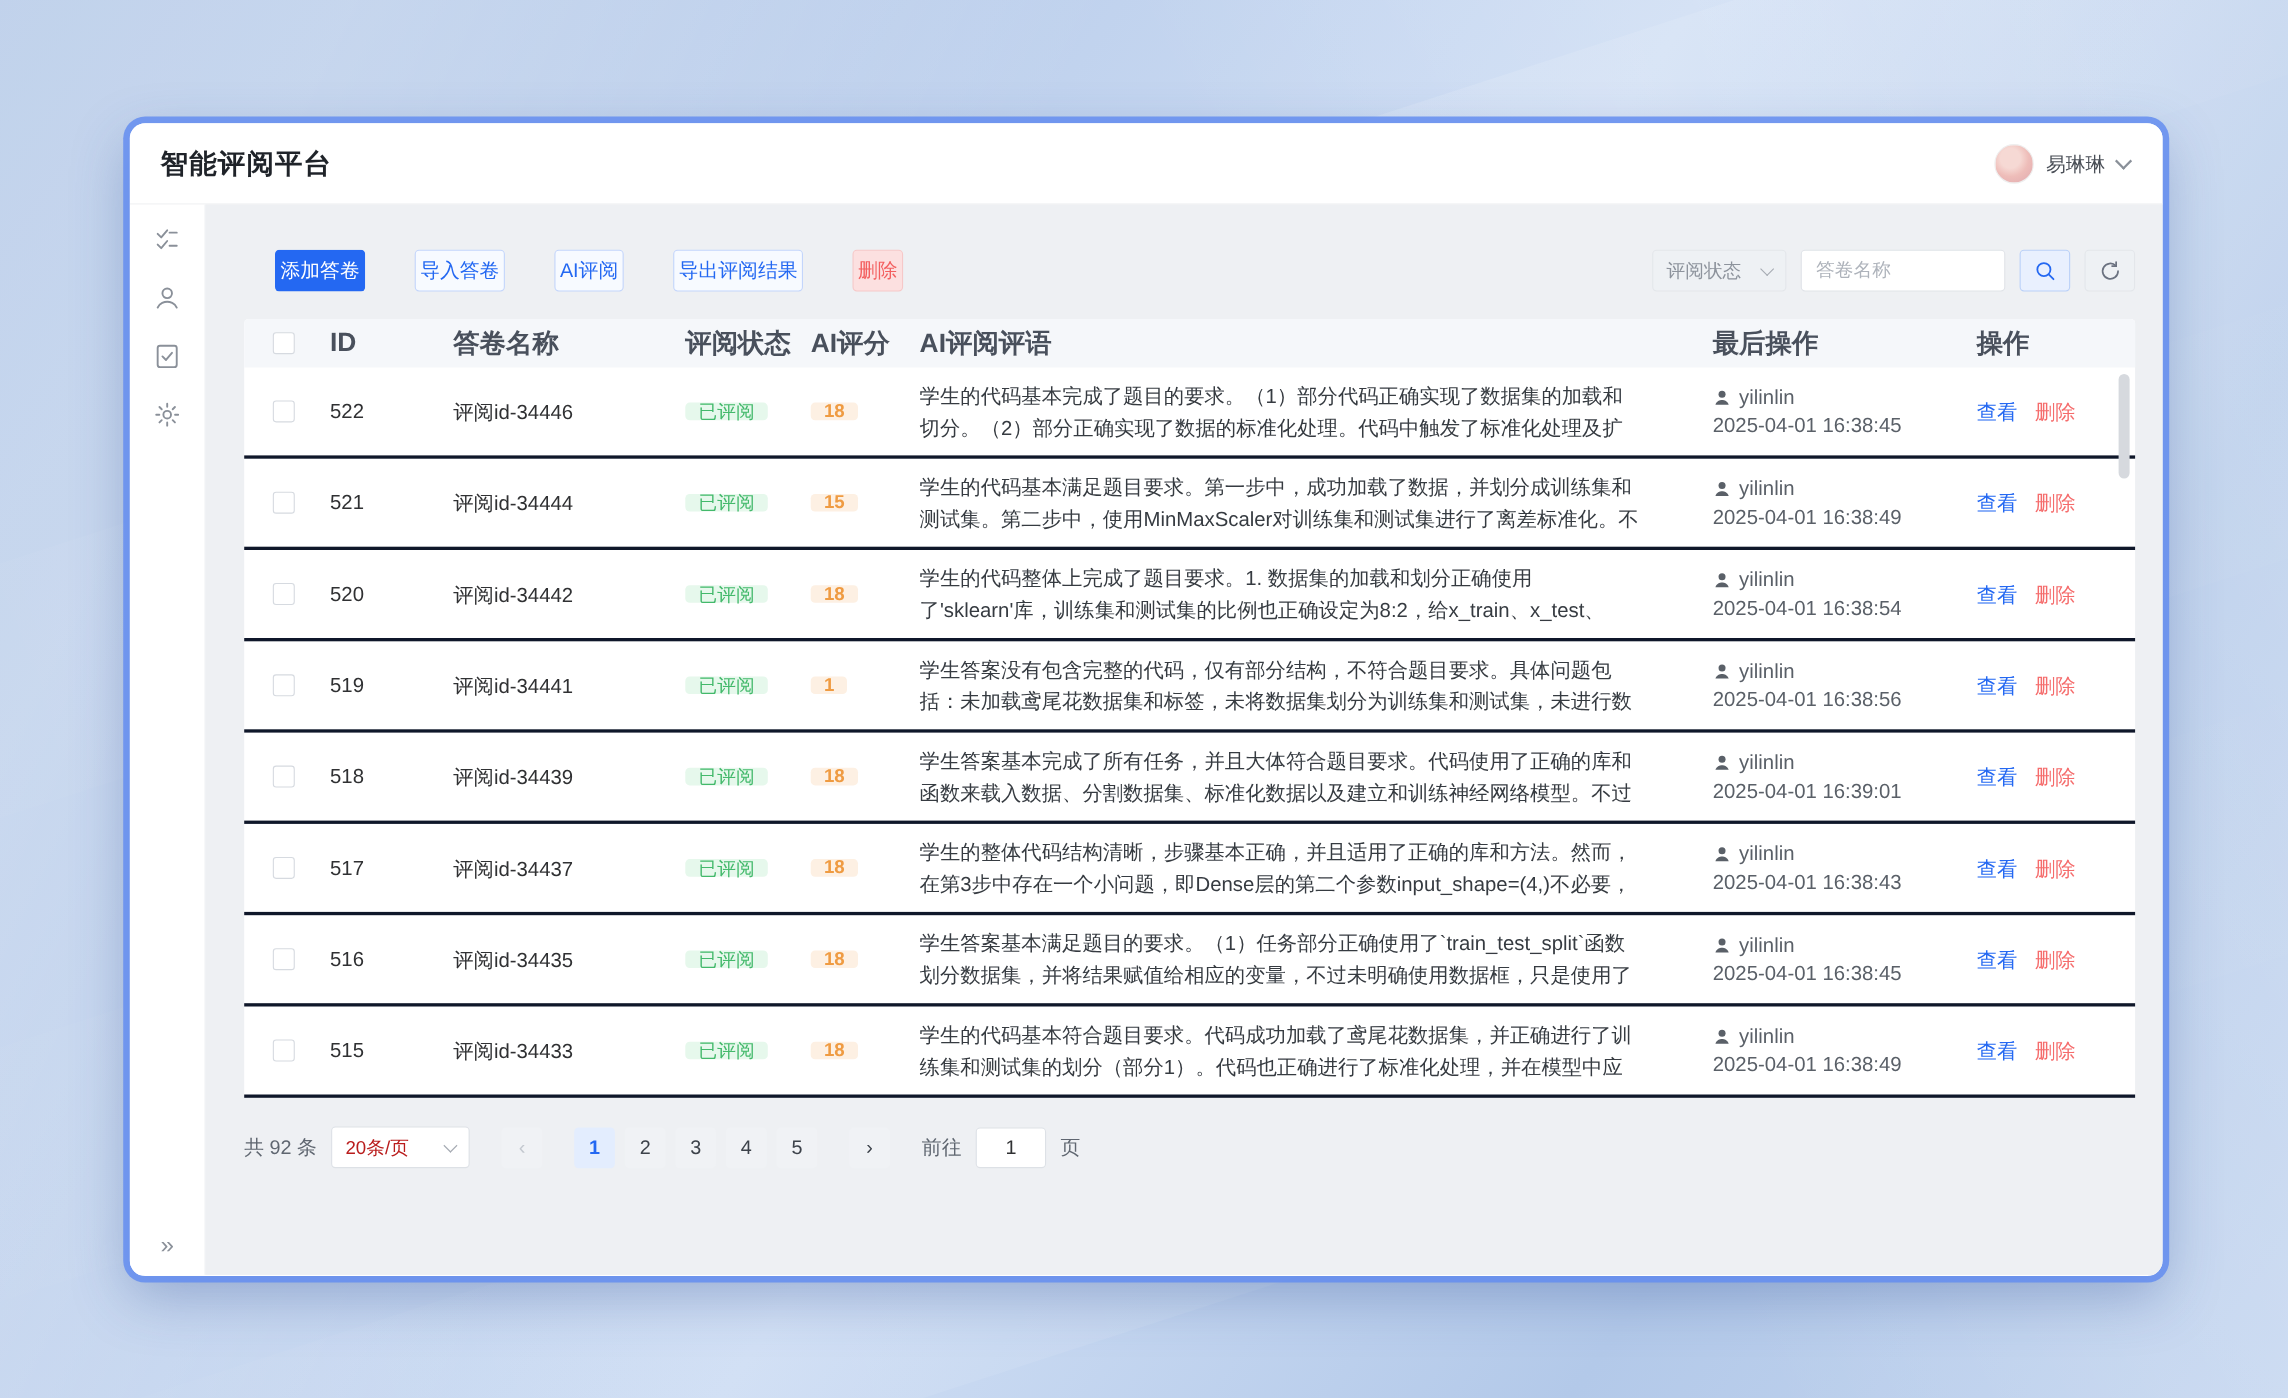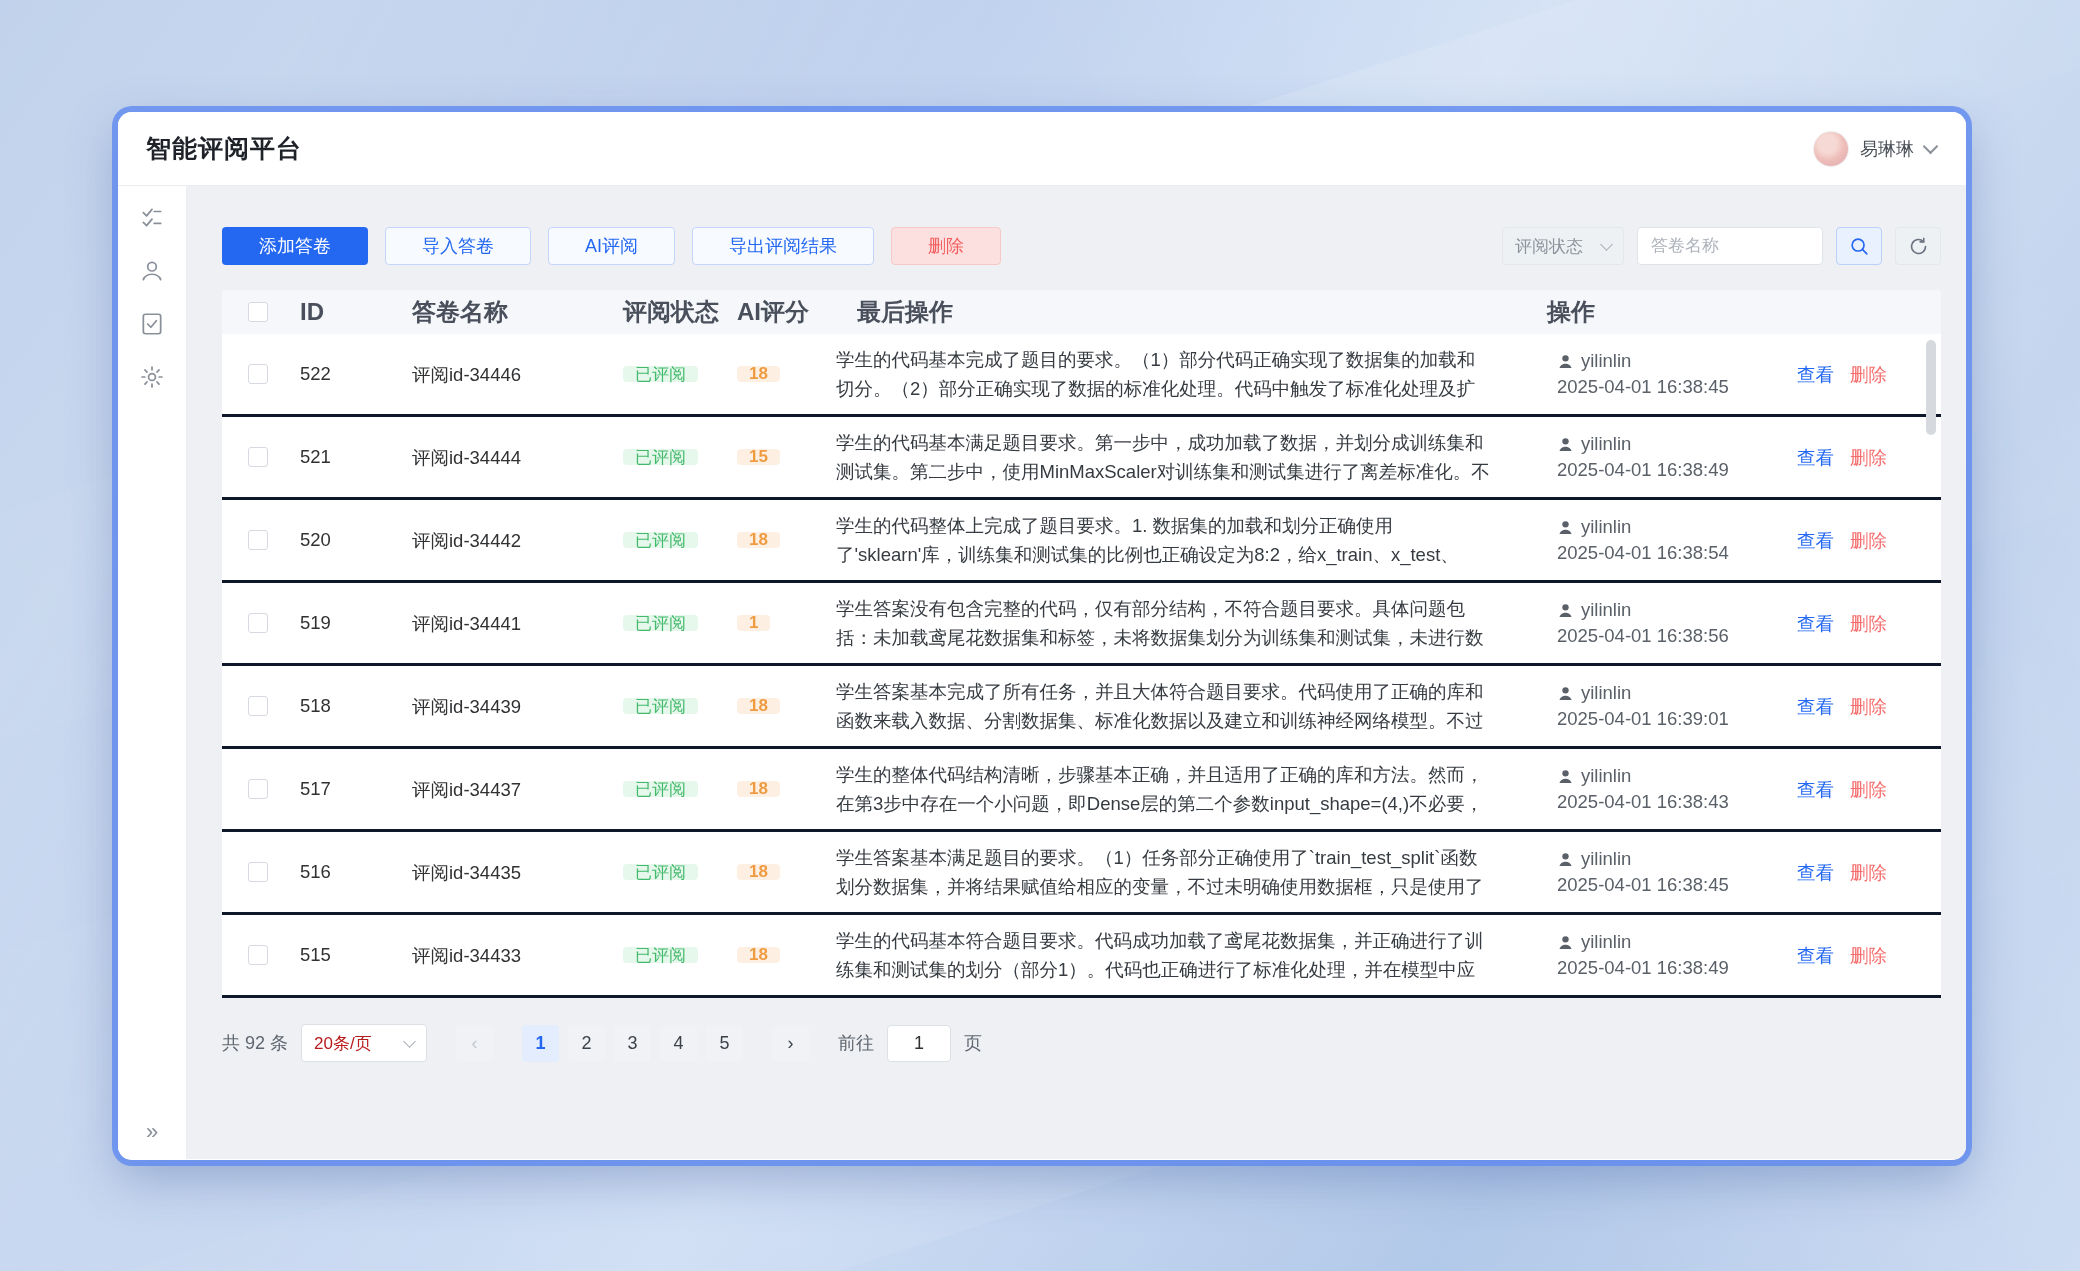--- a/index.html
+++ b/index.html
@@ -42,21 +42,21 @@
   
   .content{flex:1;background:#eef0f3;position:relative;overflow:hidden;}
   .tabs{display:inline-flex;gap:14px;margin:12px 0 0 16px;}
   .tab{height:43px;display:flex;align-items:center;padding:0 22px;border-radius:6px;font-size:19px;cursor:pointer;}
   .tab.inactive{background:#e4e7eb;color:#3d434c;}
   .tab.active{background:#fff;color:var(--primary);gap:14px;}
   .tab-close{font-size:18px;color:#4a7df2;cursor:pointer;line-height:1;}
 
   .toolbar{display:flex;justify-content:space-between;align-items:center;margin:41px 25px 0 35px;}
   .btn-group{display:flex;gap:17px;}
-  .btn{height:38px;border-radius:4px;font-size:18px;display:flex;align-items:center;padding:0 36px;cursor:pointer;border:1px solid transparent;white-space:nowrap;}
+  .btn{height:38px;border-radius:4px;font-size:18px;display:flex;align-items:center;padding:0 4px;cursor:pointer;border:1px solid transparent;white-space:nowrap;margin-left:28px;}
   .btn.primary{background:var(--primary);color:#fff;}
   .btn.plain{background:#f7faff;border-color:#c3d5fb;color:var(--primary);}
   .btn.danger{background:#fce0e0;border-color:#f6c8c8;color:#f35f5f;}
   .filters{display:flex;gap:13px;align-items:center;}
   .select{height:38px;border-radius:4px;display:flex;align-items:center;justify-content:space-between;padding:0 12px;font-size:17px;cursor:pointer;}
   .select.gray{width:122px;background:#eef1f4;border:1px solid #e3e6ea;color:#8d939c;}
   .sel-chev{width:9px;height:9px;border-right:1.8px solid #a6abb3;border-bottom:1.8px solid #a6abb3;transform:rotate(45deg);margin-top:-4px;}
   .input{height:38px;background:#fff;border:1px solid #e0e3e8;border-radius:4px;padding:0 13px;font-size:17px;color:#303133;width:186px;}
   .input::placeholder{color:var(--text-light);}
   .icon-btn{width:46px;height:38px;border-radius:4px;display:flex;align-items:center;justify-content:center;cursor:pointer;}
@@ -182,20 +182,21 @@
 
       <div class="table">
         <div class="tr thead">
           <div class="cell">
               <span class="checkbox"></span>
             </div>
           <div class="cell id">ID</div>
           <div class="cell name">答卷名称</div>
           <div class="cell status">评阅状态</div>
           <div class="cell score">AI评分</div>
+          <div class="cell comment">AI评阅评语</div>
           <div class="cell lastop">最后操作</div>
           <div class="cell actions">操作</div>
         </div>
 
         <div>
 
             <div class="tr row">
               <div class="cell">
                 <span class="checkbox"></span>
               </div>

